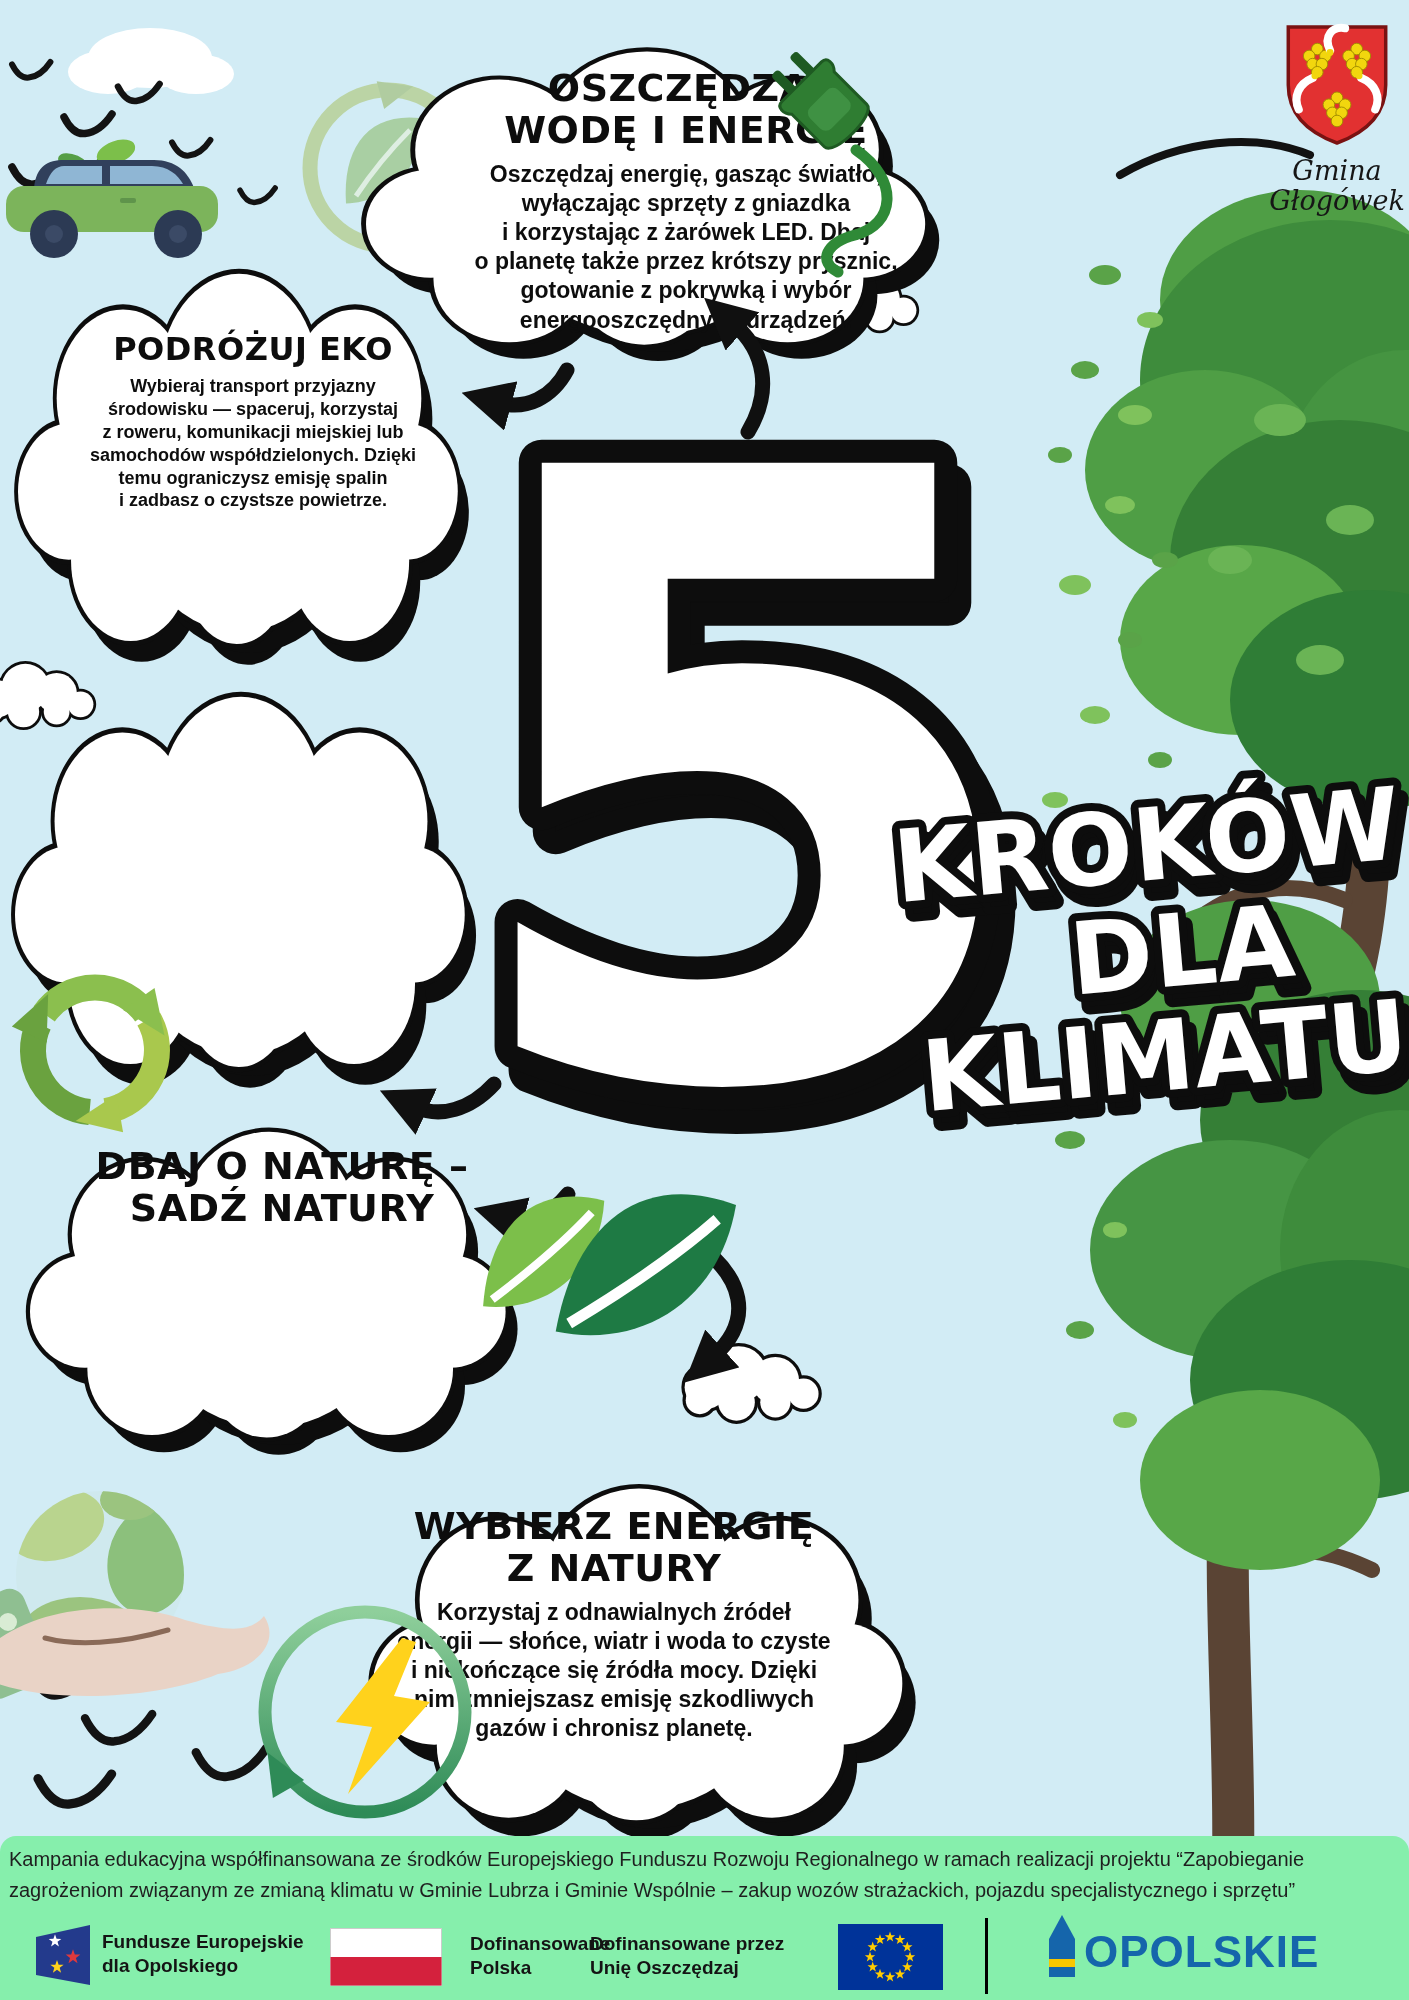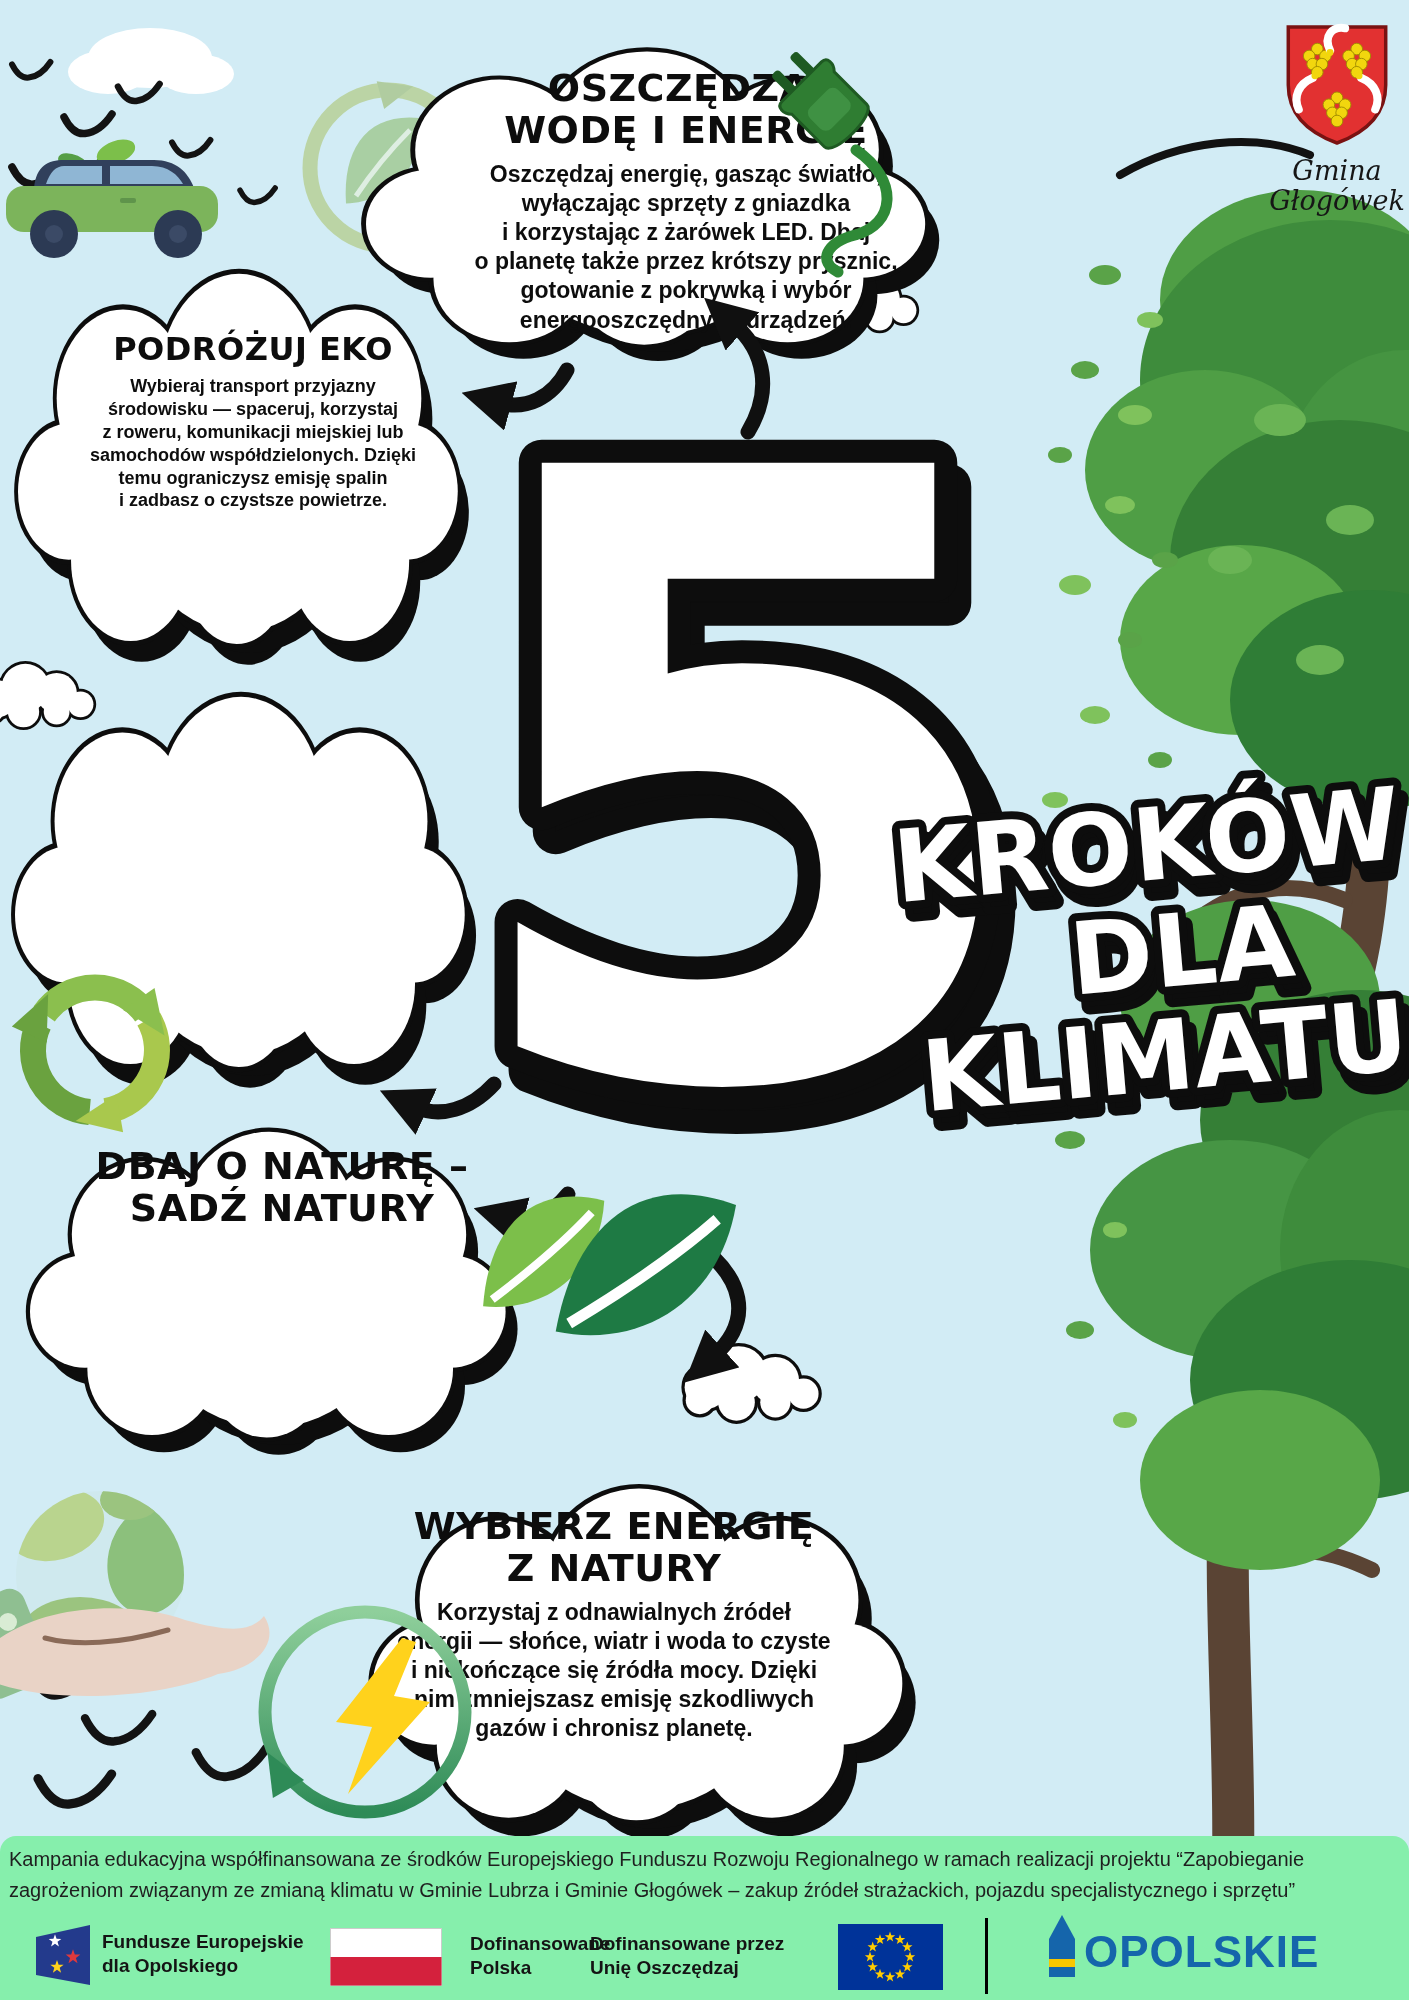--- a/index.html
+++ b/index.html
@@ -395,21 +395,21 @@
         <circle cx="69" cy="48" r="3" fill="#f2d60e"></circle>
     </svg>
     <div class="badge-text">
       <div>Gmina</div>
       <div>Głogówek</div>
     </div>
   </div>
 
   <div class="footer">
     <p class="disc">Kampania edukacyjna  współfinansowana ze środków Europejskiego Funduszu Rozwoju Regionalnego w ramach realizacji projektu “Zapobieganie</p>
-    <p class="disc">zagrożeniom związanym ze zmianą klimatu w Gminie Lubrza i Gminie Głogówek – zakup źródeł strażackich, pojazdu specjalistycznego i sprzętu”</p>
+    <p class="disc">zagrożeniom związanym ze zmianą klimatu w Gminie Lubrza i Gminie Wspólnie – zakup wozów strażackich, pojazdu specjalistycznego i sprzętu”</p>
 
     <svg class="logo-abs" style="left:33px;top:87px" width="60" height="64" viewBox="0 0 60 64">
       <polygon points="3,14 57,2 57,62 3,52" fill="#233a8c"></polygon>
       <use href="#star5" transform="translate(22,18) scale(0.95)" fill="#ffffff"></use>
       <use href="#star5" transform="translate(40,34) scale(1.1)" fill="#e0393d"></use>
       <use href="#star5" transform="translate(24,44) scale(1.0)" fill="#ffd21c"></use>
     </svg>
     <div class="logo-abs logo-text" style="left:102px;top:94px">
       <div>Fundusze Europejskie</div>
       <div>dla Opolskiego</div>

